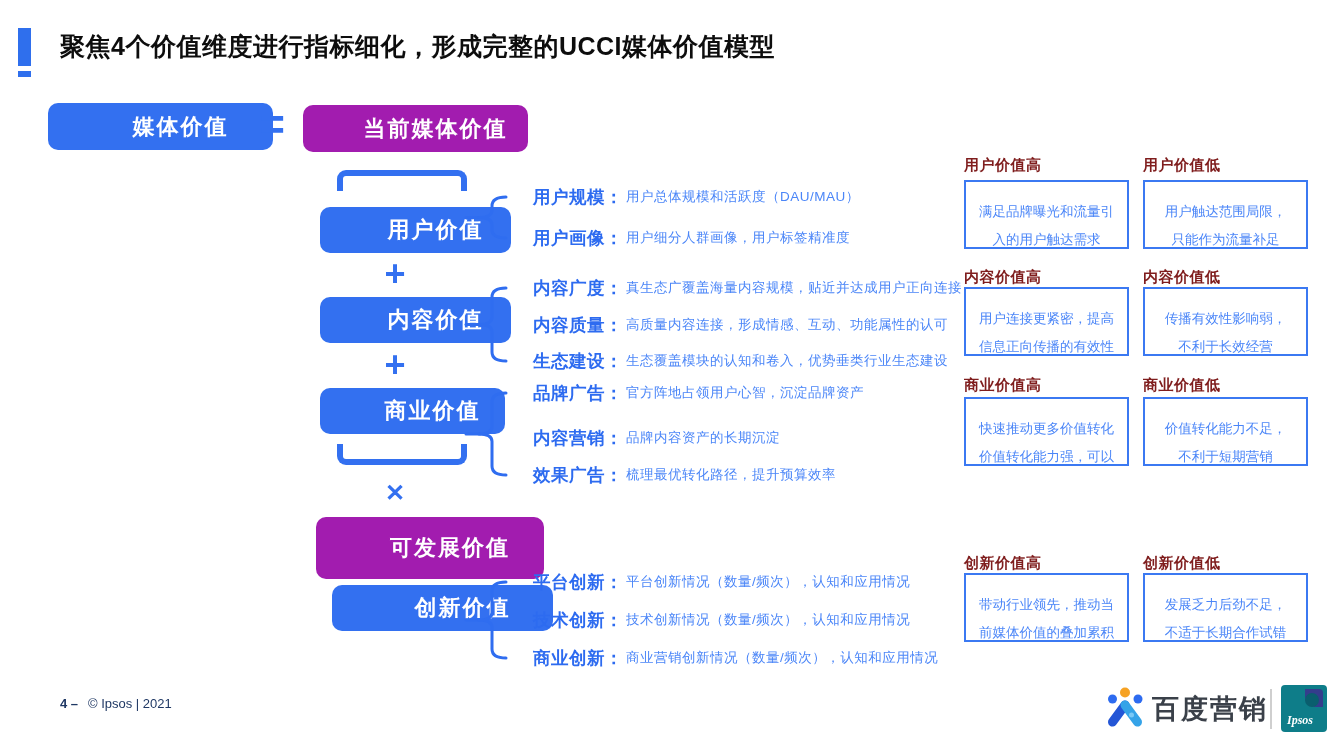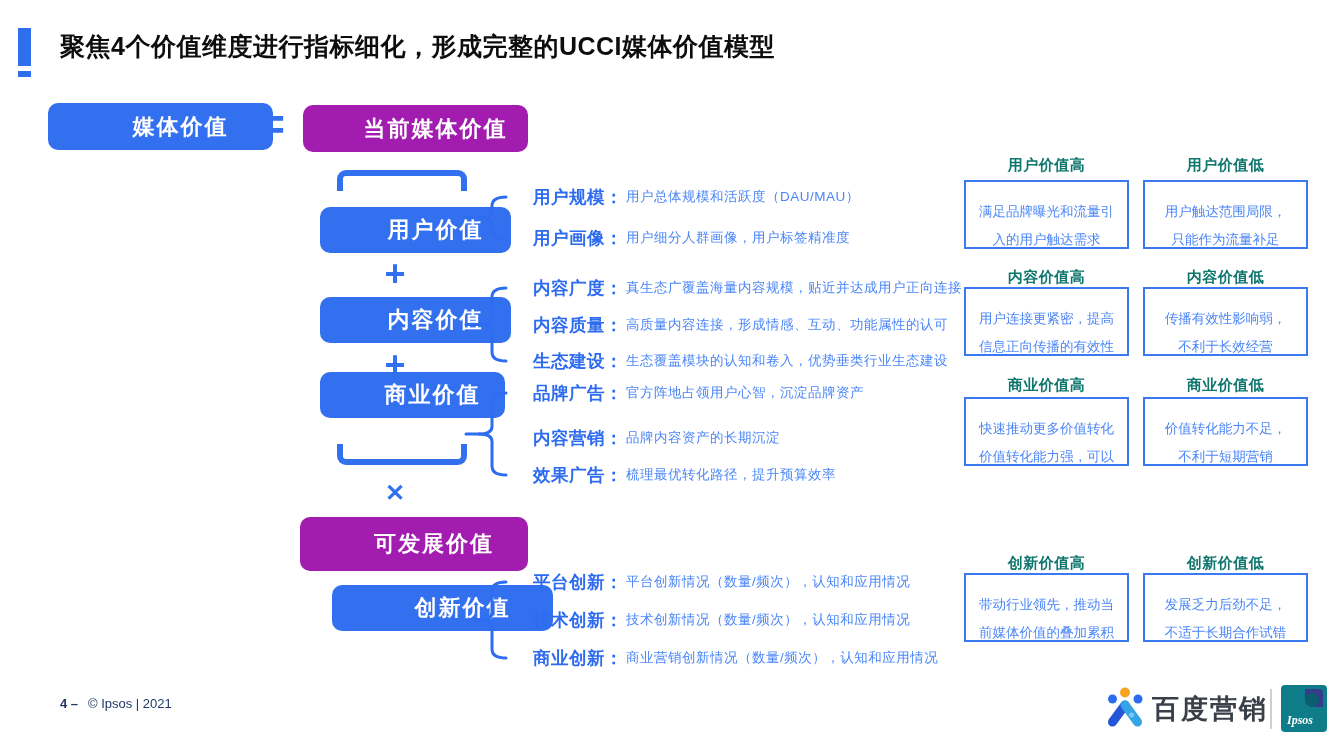--- a/index.html
+++ b/index.html
@@ -13,42 +13,42 @@
   .page-title{position:absolute;left:60px;top:30px;margin:0;font-size:25px;font-weight:bold;color:#0d0d0d;letter-spacing:0.5px;}
   
   .btn{position:absolute;display:flex;align-items:center;justify-content:center;
        color:#fff;font-weight:bold;font-size:22px;letter-spacing:2px;border-radius:10px;padding-left:40px;}
   .btn.blue{background:#3370F0;}
   .btn.gray{background:#a21caf;}
   .btn-media{left:48px;top:103px;width:185px;height:47px;}
   .btn-current{left:303px;top:105px;width:185px;height:47px;}
   .btn-user{left:320px;top:207px;width:151px;height:46px;}
   .btn-content{left:320px;top:297px;width:151px;height:46px;}
-  .btn-business{left:320px;top:372px;width:145px;height:46px;}
-  .btn-develop{left:300px;top:517px;width:188px;height:54px;text-align:right;}
+  .btn-business{left:320px;top:388px;width:145px;height:46px;}
+  .btn-develop{left:316px;top:517px;width:188px;height:62px;text-align:right;}
   .btn-innovation{left:332px;top:585px;width:181px;height:46px;}
   
   .op{position:absolute;color:#3370F0;font-weight:bold;text-align:center;}
   .op-equals{left:248px;top:102px;width:48px;height:48px;font-size:44px;line-height:46px;font-weight:900;}
   .op-plus{left:377px;width:36px;height:34px;font-size:36px;line-height:32px;font-weight:900;}
   .op-plus.p1{top:258px;}
   .op-plus.p2{top:349px;}
   .op-times{left:380px;top:480px;width:30px;height:26px;font-size:24px;line-height:26px;font-weight:900;}
   
   .bracket{position:absolute;left:337px;width:118px;height:15px;border:6px solid #3370F0;}
   .bracket.top{top:170px;border-bottom:none;border-radius:9px 9px 0 0;}
   .bracket.bottom{top:444px;border-top:none;border-radius:0 0 9px 9px;}
   
   .connectors{position:absolute;left:0;top:0;pointer-events:none;}
   
   .metric{position:absolute;left:533px;height:28px;display:flex;align-items:center;white-space:nowrap;}
   .m-label{font-size:17.5px;font-weight:bold;color:#2D6BF0;margin-right:3px;letter-spacing:0.5px;}
   .m-desc{font-size:13.5px;color:#4B86F8;letter-spacing:0.5px;}
   
-  .rc-h{position:absolute;width:165px;text-align:center;font-weight:bold;font-size:15px;color:#0f766e;letter-spacing:0.5px;}
+  .rc-h{position:absolute;width:165px;text-align:left;font-weight:bold;font-size:15px;color:#7f1d1d;letter-spacing:0.5px;}
   .rc-b{position:absolute;width:165px;height:69px;box-sizing:border-box;border:2px solid #3B79F2;
         color:#4B86F8;font-size:13.5px;text-align:center;line-height:28px;padding-top:16px;background:#fff;}
   .col-hi{left:964px;}
   .col-lo{left:1143px;}
   
   .f-page{position:absolute;left:60px;top:696px;font-size:13px;font-weight:bold;color:#1F3864;}
   .f-copy{position:absolute;left:88px;top:696px;font-size:13px;color:#1F3864;}
   .baidu-icon{position:absolute;left:1104px;top:686px;}
   .baidu-text{position:absolute;left:1152px;top:691px;font-size:27px;font-weight:bold;color:#3A4049;letter-spacing:2px;}
   .logo-divider{position:absolute;left:1270px;top:689px;width:2px;height:40px;background:#CFCFCF;}

